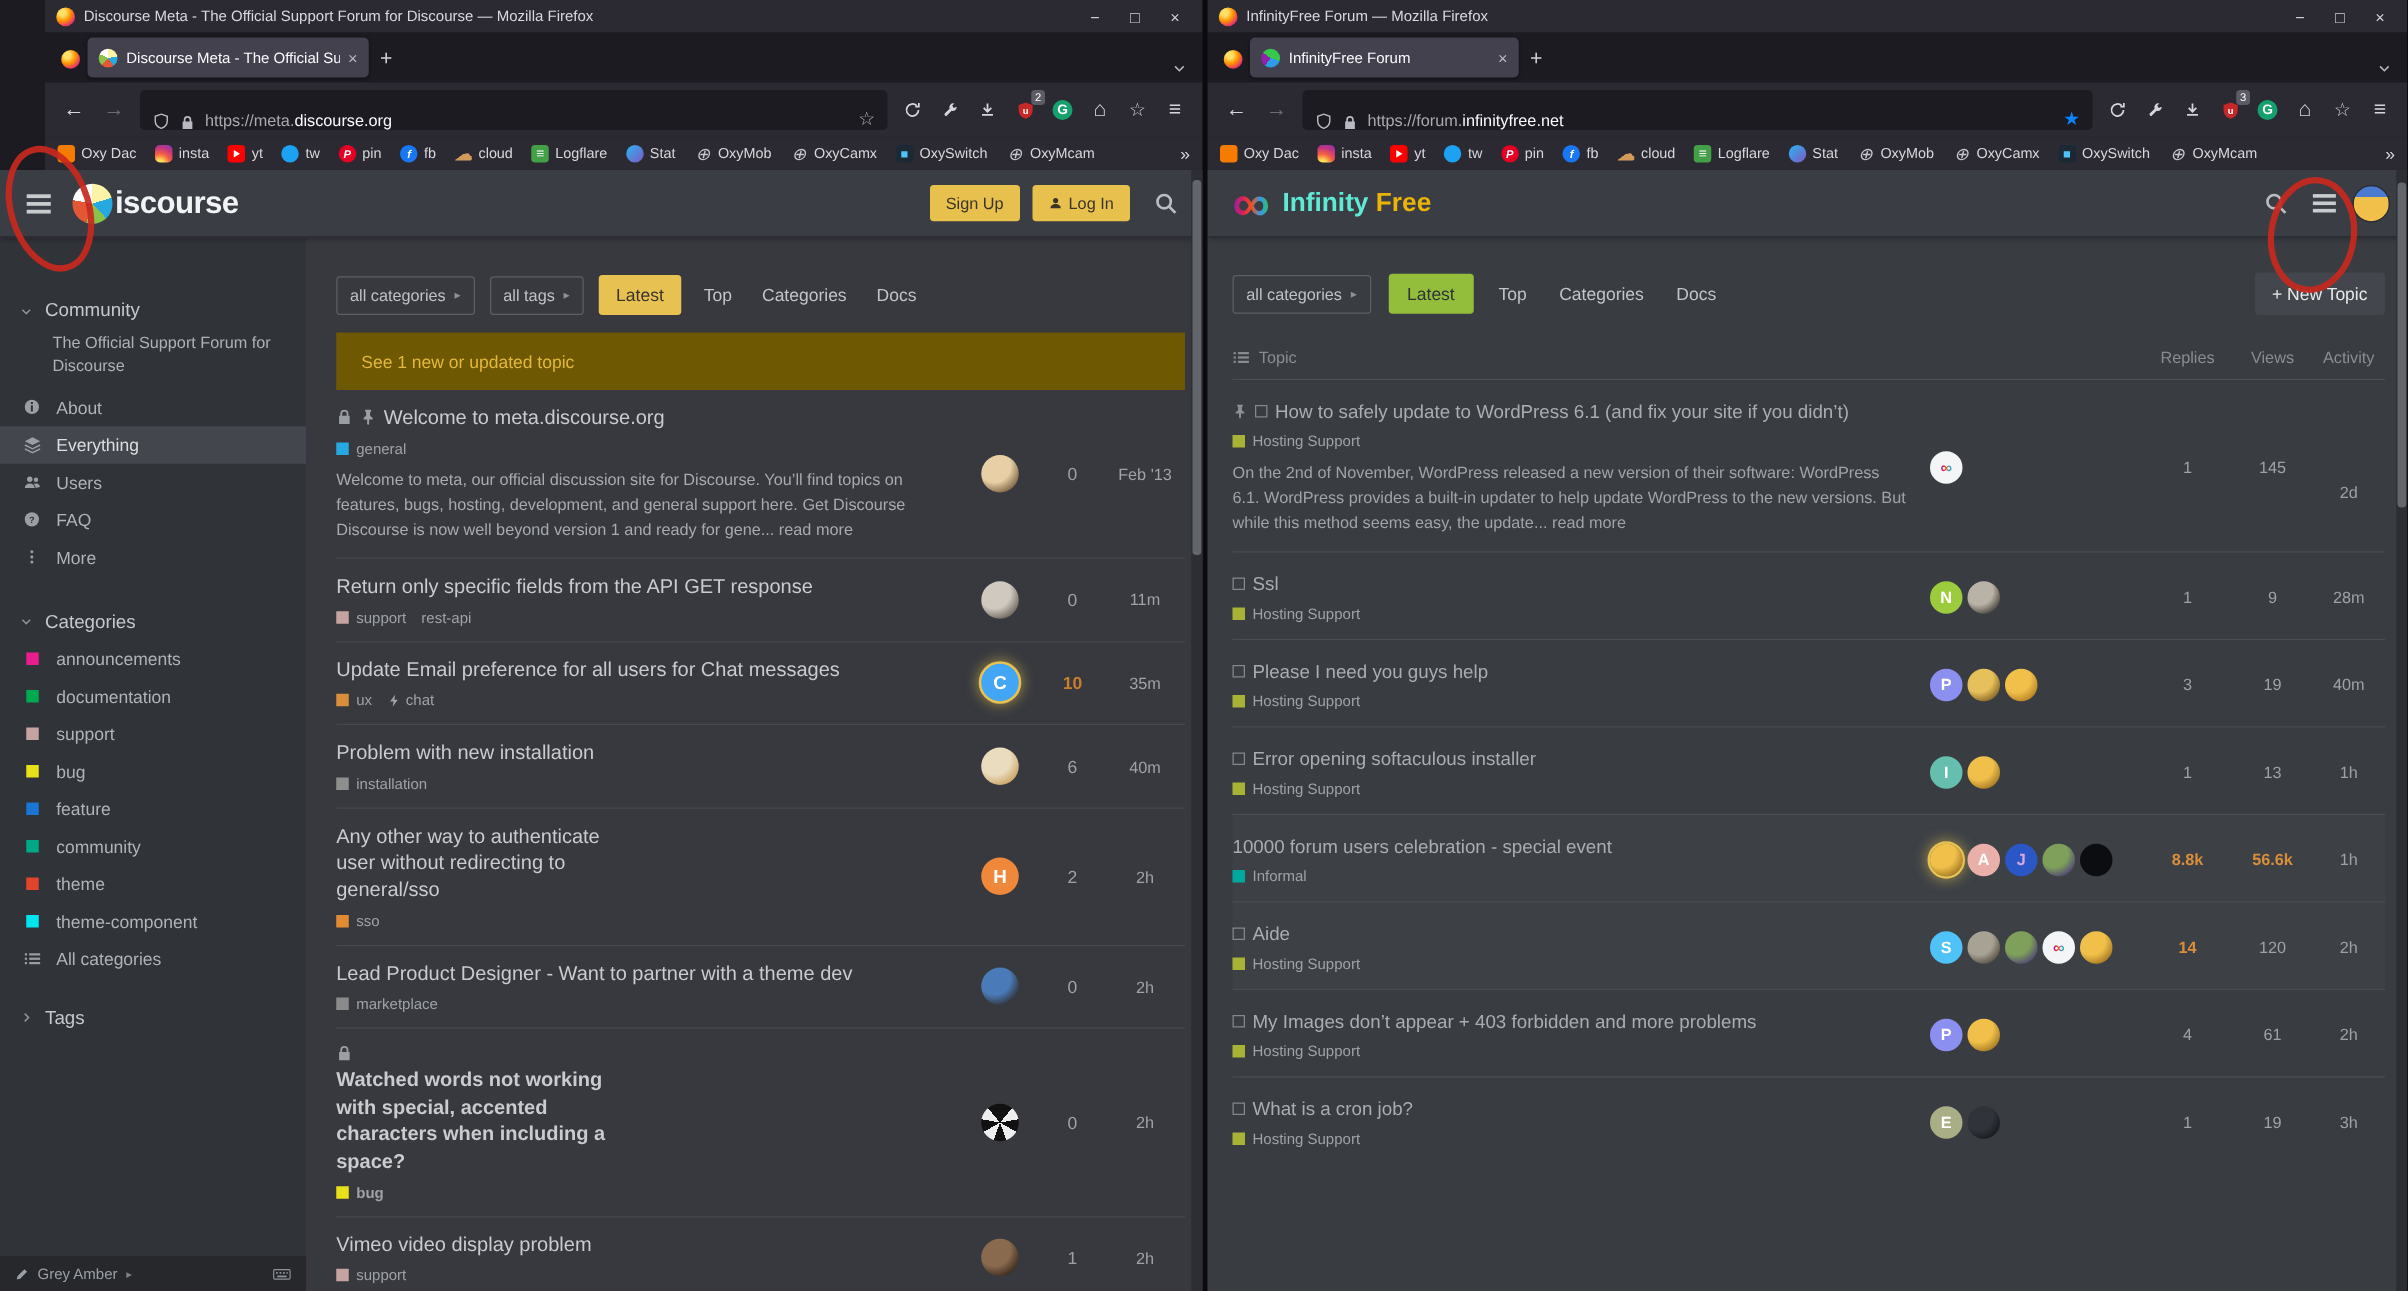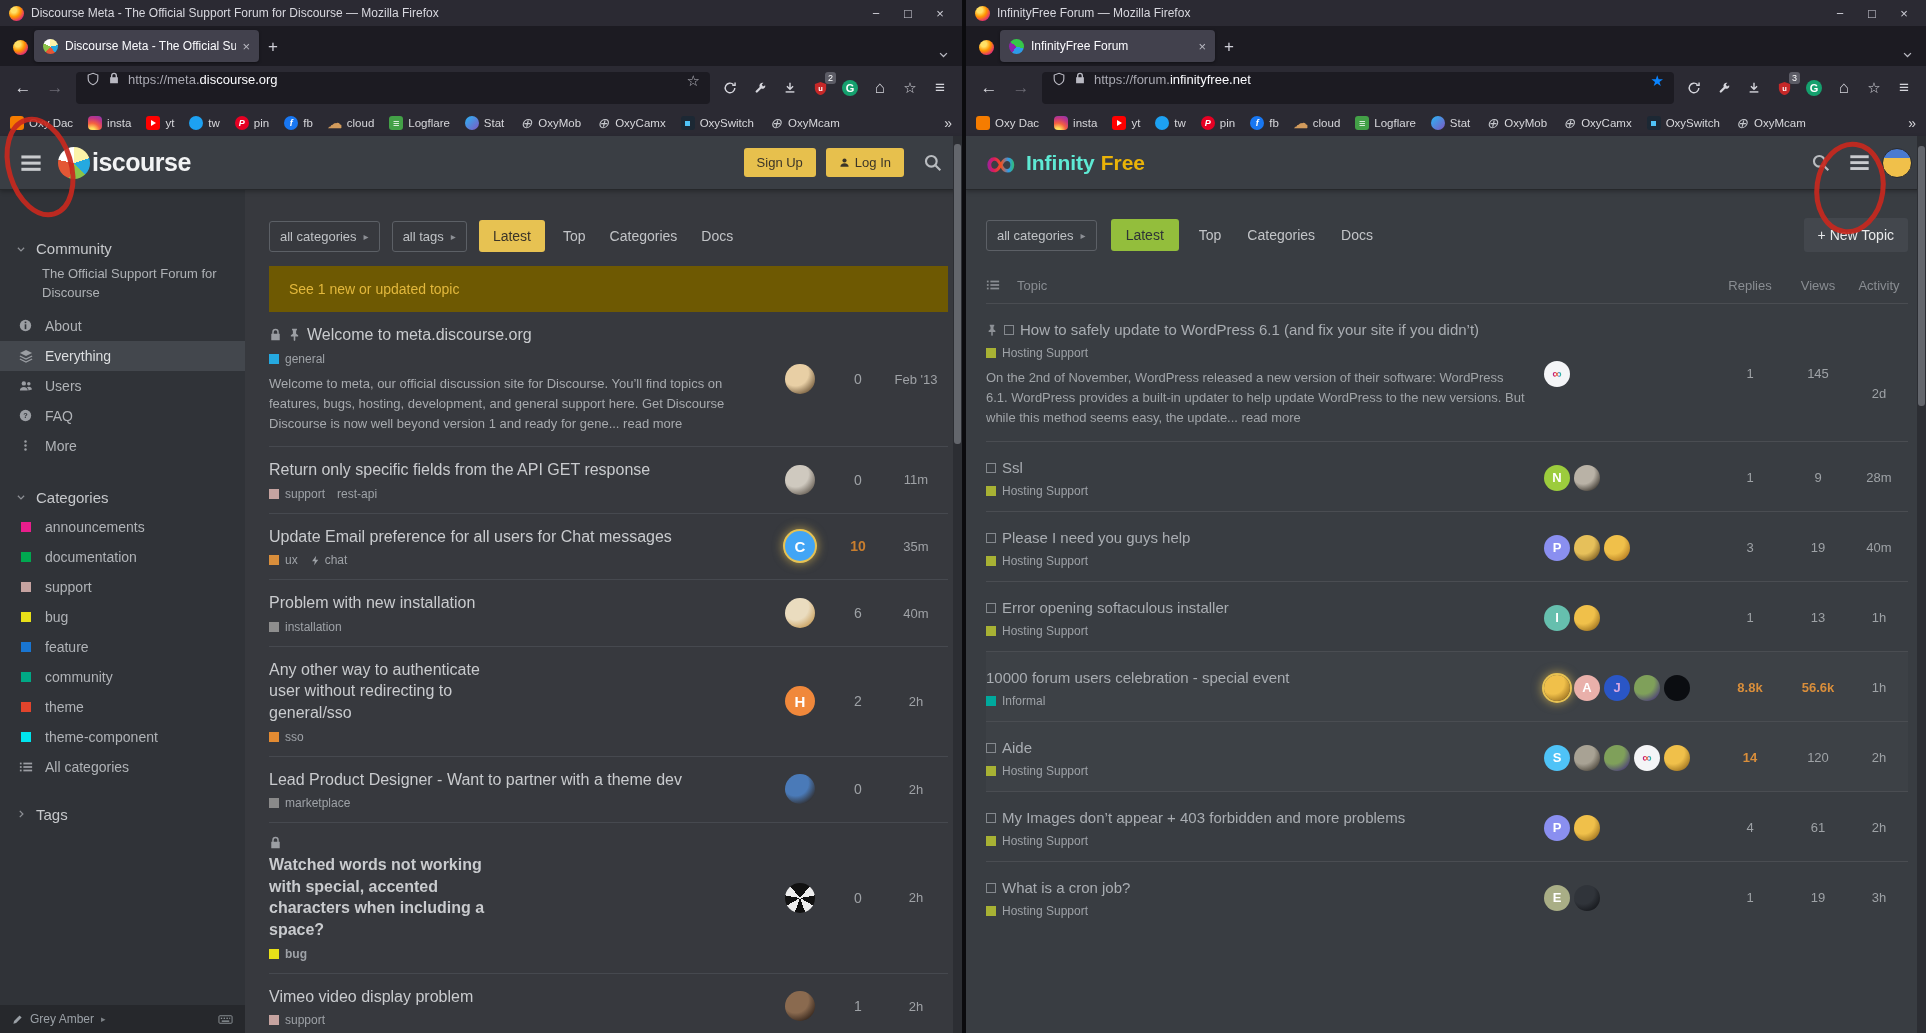--- a/index.html
+++ b/index.html
@@ -1,19 +1,19 @@
 <!DOCTYPE html>
 <html><head>
 <meta charset="utf-8">
 <style>
   html,body{margin:0;padding:0;background:#0b0b0e;font-family:"Liberation Sans",sans-serif;}
   *{box-sizing:border-box;}
   #stage{position:relative;width:1926px;height:1033px;overflow:hidden;background:#0b0b0e;}
   .window{position:absolute;top:0;height:1033px;overflow:hidden;background:#1c1b22;}
-  #win-left{left:0;width:962px;}
+  #win-left{left:0;width:962px;padding-left:36px;}
   #win-right{left:966px;width:960px;}
 
   
   .titlebar{height:26px;background:#2b2a33;display:flex;align-items:center;padding:0 6px;color:#d8d8df;font-size:12px;}
   .fxlogo{width:15px;height:15px;border-radius:50%;background:radial-gradient(circle at 32% 28%,#ffe066 0 18%,#ff9500 45%,#e3306e 75%,#722291);margin:0 7px 0 3px;flex:none;}
   .win-title{flex:1;white-space:nowrap;overflow:hidden;}
   .winbtns{display:flex;flex:none;}
   .winbtn{width:32px;height:24px;display:flex;align-items:center;justify-content:center;color:#cfcfd8;font-size:13px;}
   .tabbar{height:40px;background:#1c1b22;display:flex;align-items:flex-end;padding:0 6px;}
   .fxview{width:28px;height:30px;margin-bottom:4px;display:flex;align-items:center;justify-content:center;}
@@ -21,21 +21,21 @@
   .tab .favicon{width:15px;height:15px;border-radius:50%;margin-right:7px;flex:none;}
   .fav-disc{background:conic-gradient(#fbf3a8 0 22%,#25a9e0 22% 40%,#e45735 40% 62%,#8bc34a 62% 82%,#ffffff 82%);}
   .fav-inf{background:conic-gradient(#35c84a 0 30%,#2e9be8 30% 60%,#8e24aa 60% 85%,#35c84a 85%);}
   .tab-label{flex:1;color:#fbfbfe;font-size:12px;white-space:nowrap;overflow:hidden;}
   .tab-close{color:#b9b9c2;font-size:13px;margin-left:6px;flex:none;}
   .newtab{width:28px;height:30px;margin-bottom:4px;display:flex;align-items:center;justify-content:center;color:#cfcfd8;font-size:17px;}
   .tablist-btn{margin-left:auto;margin-bottom:6px;color:#b9b9c2;width:26px;display:flex;justify-content:center;}
   .navbar{height:44px;background:#2b2a33;display:flex;align-items:center;padding:0 8px;gap:2px;}
   .navbtn{width:30px;height:30px;display:flex;align-items:center;justify-content:center;color:#d5d5dc;font-size:17px;border-radius:4px;flex:none;}
   .navbtn.dim{color:#6b6a74;}
-  .urlfield{flex:1;height:32px;background:#1c1b22;border-radius:4px;display:flex;align-items:flex-start;padding:0 10px;color:#a9a9b2;margin:0 4px;min-width:0;}
+  .urlfield{flex:1;height:32px;background:#1c1b22;border-radius:4px;display:flex;align-items:flex-end;padding:0 10px;color:#a9a9b2;margin:0 4px;min-width:0;}
   .urlfield .ic{display:flex;align-items:center;margin-right:8px;color:#b9b9c2;flex:none;}
   .urltext{flex:1;font-size:13px;white-space:nowrap;overflow:hidden;}
   .urltext .dom{color:#fbfbfe;}
   .starbtn{flex:none;font-size:15px;color:#b9b9c2;margin-left:8px;}
   .starbtn.booked{color:#0a84ff;}
   .toolic{width:28px;height:28px;display:flex;align-items:center;justify-content:center;color:#d5d5dc;position:relative;flex:none;font-size:15px;}
   .badge{position:absolute;top:-2px;right:-2px;background:#5c5c66;color:#fff;font-size:9px;border-radius:3px;padding:0 3px;line-height:12px;}
   .gram{width:16px;height:16px;border-radius:50%;background:#15a06e;color:#fff;font-size:11px;font-weight:bold;display:flex;align-items:center;justify-content:center;}
   .bookbar{height:26px;background:#2b2a33;display:flex;align-items:center;padding:0 10px;gap:15px;overflow:hidden;}
   .bm{display:flex;align-items:center;gap:5px;color:#d7d7db;font-size:11.5px;white-space:nowrap;flex:none;}
@@ -116,21 +116,21 @@
   .if-inf{font-size:42px;font-weight:bold;line-height:1;background:linear-gradient(90deg,#8e24aa,#d81b60,#f4511e,#2e9be8,#35c84a);-webkit-background-clip:text;background-clip:text;color:transparent;}
   .if-name{font-size:21px;font-weight:600;}
   .if-name .g{color:#5eead4;}
   .if-name .b{color:#eab308;}
   .if-avatar{width:30px;height:30px;border-radius:50%;background:linear-gradient(180deg,#4a7bd0 0 32%,#f0c04a 32%);flex:none;border:1px solid #2a2c30;}
   .if-content{position:absolute;left:0;right:0;top:54px;bottom:0;padding:0 18px 0 20px;overflow:hidden;background:#393d42;}
   .if-navrow{display:flex;align-items:center;gap:14px;margin-top:28px;}
   .chip-green{background:#93be3c;color:#2f3337;font-size:14px;padding:8px 15px;border-radius:3px;}
   .newtopic{margin-left:auto;background:#43474d;color:#e8e9ea;font-size:14px;padding:9px 14px;border-radius:3px;flex:none;}
   .if-thead{display:flex;align-items:center;margin-top:26px;padding-bottom:10px;color:#898d92;font-size:13px;}
-  .if-thead .th-topic{flex:1;display:flex;align-items:flex-start;gap:17px;}
+  .if-thead .th-topic{flex:1;display:flex;align-items:flex-end;gap:7px;}
   .col-posters{width:170px;flex:none;display:flex;align-items:center;gap:4px;}
   .col-replies{width:72px;flex:none;text-align:center;}
   .col-views{width:64px;flex:none;text-align:center;}
   .col-activity{width:58px;flex:none;text-align:center;}
   .if-row{display:flex;align-items:center;border-top:1px solid #4a4d52;padding:15px 0 13px 0;}
   .if-row.lit{background:rgba(255,255,255,.022);}
   .if-main{flex:1;min-width:0;padding-right:12px;}
   .if-title{color:#a9adb2;font-size:15px;line-height:1.4;display:flex;align-items:baseline;gap:6px;flex-wrap:wrap;}
   .if-title .ticon{color:#8d9196;display:inline-flex;position:relative;top:1px;}
   .ubox{display:inline-block;width:10px;height:10px;border:1px solid #84888d;position:relative;top:0px;flex:none;}

